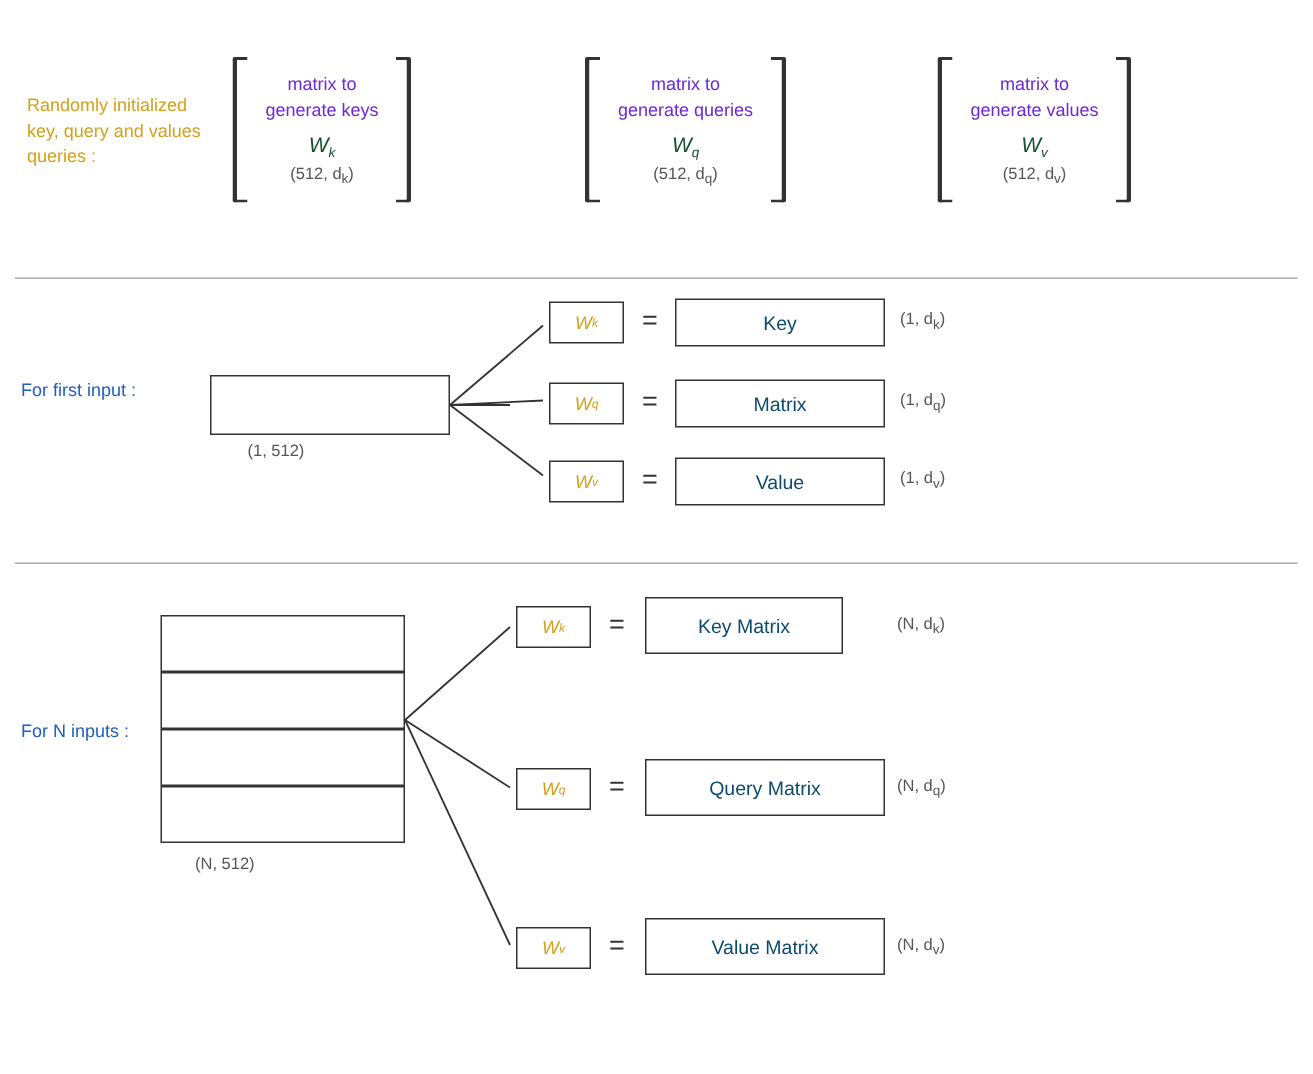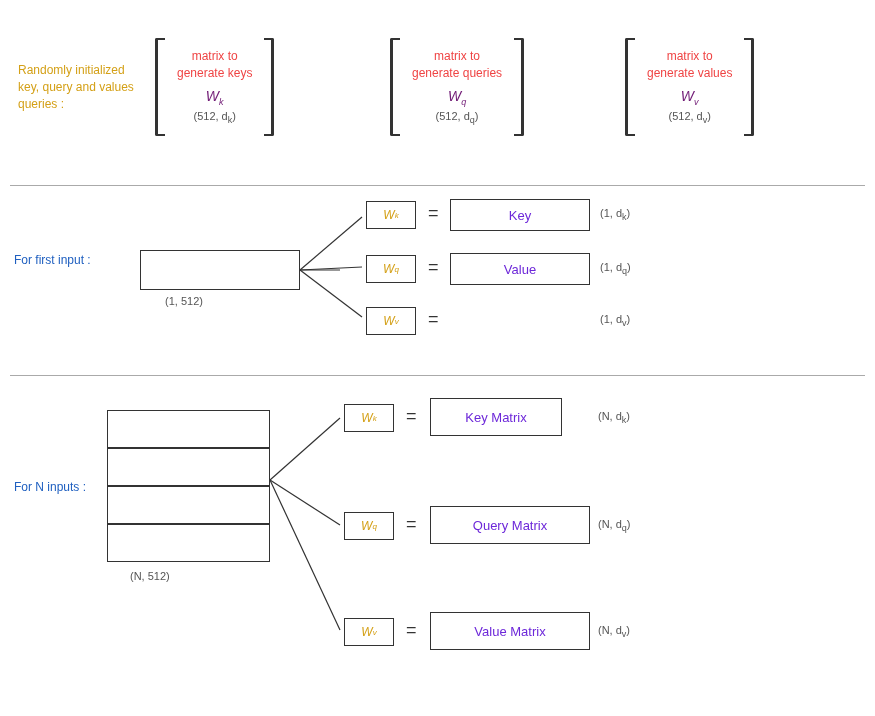--- a/index.html
+++ b/index.html
@@ -32,28 +32,28 @@
       position: absolute;
       left: 18px;
       top: 42px;
       color: #d4a017;
       font-size: 12px;
       width: 120px;
       line-height: 1.4;
     }
 
     .mat-label-blue {
-      color: #ef4444;
+      color: #6d28d9;
       font-size: 12px;
       text-align: center;
       line-height: 1.4;
     }
 
     .mat-label-orange {
-      color: #701a75;
+      color: #14532d;
       font-size: 14px;
       font-style: italic;
       margin-top: 6px;
     }
 
     .mat-dim {
       color: #555;
       font-size: 11px;
       margin-top: 4px;
     }
@@ -134,21 +134,21 @@
     }
 
     .result-box {
       position: absolute;
       border: 1.5px solid #333;
       background: #fff;
       display: flex;
       align-items: center;
       justify-content: center;
       font-size: 13px;
-      color: #6d28d9;
+      color: #0c4a6e;
     }
 
     .equals-sign {
       position: absolute;
       font-size: 18px;
       color: #333;
     }
 
     .dim-label {
       position: absolute;
@@ -249,21 +249,22 @@
 
     <div class="weight-box-small" style="left:366px; top:112px; width:50px; height:28px;">
       W<sub style="font-size:8px">v</sub>
     </div>
 
     <span class="equals-sign" style="left:428px; top:8px;">=</span>
     <span class="equals-sign" style="left:428px; top:62px;">=</span>
     <span class="equals-sign" style="left:428px; top:114px;">=</span>
 
     <div class="result-box" style="left:450px; top:4px; width:140px; height:32px;">Key</div>
-    <div class="result-box" style="left:450px; top:58px; width:140px; height:32px;">Value</div>
+    <div class="result-box" style="left:450px; top:58px; width:140px; height:32px;">Matrix</div>
+    <div class="result-box" style="left:450px; top:110px; width:140px; height:32px;">Value</div>
 
     <span class="dim-label" style="left:600px; top:12px;">(1, d<sub style="font-size:9px">k</sub>)</span>
     <span class="dim-label" style="left:600px; top:66px;">(1, d<sub style="font-size:9px">q</sub>)</span>
     <span class="dim-label" style="left:600px; top:118px;">(1, d<sub style="font-size:9px">v</sub>)</span>
   </div>
 
   <div class="divider" style="top: 375px;"></div>
 
   <div class="section3">
     <svg class="lines-svg">

